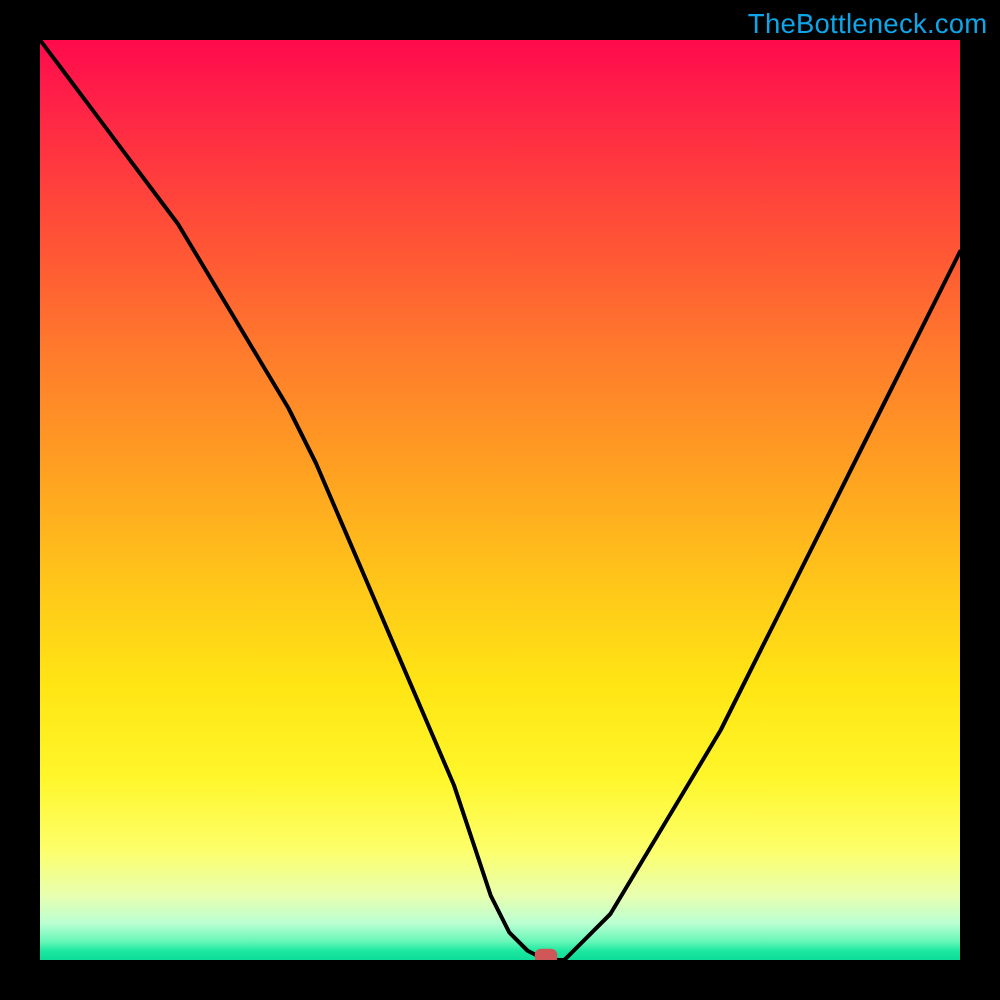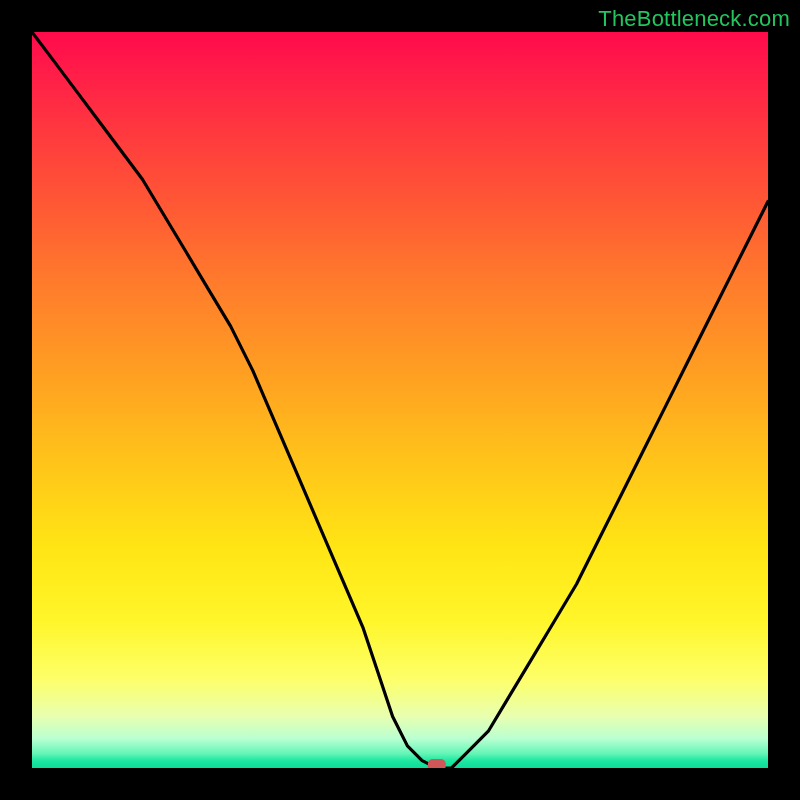--- a/index.html
+++ b/index.html
@@ -61,21 +61,21 @@
     stroke-linejoin: round;
   }
   .marker {
     fill: #cf5757;
     stroke: none;
   }
   .watermark {
     position: absolute;
     top: 6px;
     right: 10px;
-    color: #22c55e;
+    color: #0ea5e9;
     font-size: 22px;
     font-weight: 500;
     letter-spacing: 0.2px;
     user-select: none;
   }
 </style>
 </head>
 <body>
 
 <div class="frame">

